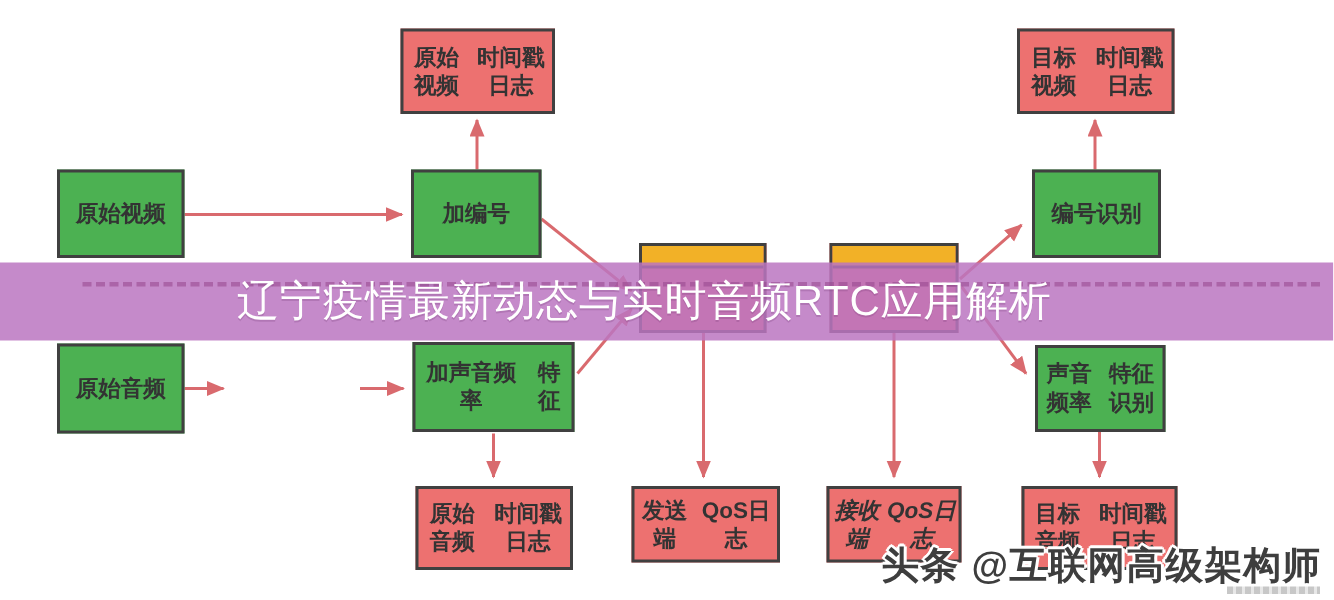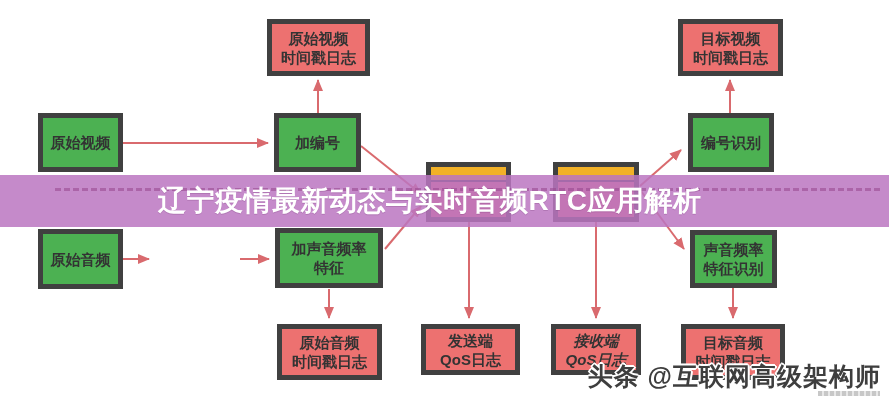--- a/index.html
+++ b/index.html
@@ -2,35 +2,35 @@
 <html><head>
 <meta charset="utf-8">
 <style>
   html,body{margin:0;padding:0;background:#fff;}
   #stage{position:relative;width:889px;height:400px;background:#ffffff;overflow:hidden;
          font-family:"Liberation Sans",sans-serif;}
   
   #edge-svg{position:absolute;left:0;top:0;z-index:1;pointer-events:none;}
   #edge-svg line{stroke:#d96a6e;stroke-width:2;}
   #nodes{position:absolute;left:0;top:0;width:100%;height:100%;z-index:1;}
-  .node{position:absolute;box-sizing:border-box;border:5px solid #404040;
-        display:flex;flex-direction:column;align-items:center;justify-content:center;
+  .node{position:absolute;box-sizing:border-box;border:2px solid #404040;
+        display:flex;flex-direction:row;align-items:center;justify-content:center;
         font-weight:bold;font-size:15px;color:#333;line-height:19px;text-align:center;}
   .node.green{background:#4cb152;}
   .node.pink{background:#ed7170;}
   .node.masked{background:#ed7170;}
   .node .strip{position:absolute;top:0;left:0;right:0;height:13px;background:#f2b127;
                border-bottom:2px solid #2b2b2b;}
   
   .banner{position:absolute;left:0;top:175px;width:889px;height:52px;
           background:rgba(187,118,193,0.85);z-index:2;}
   .banner-dash{position:absolute;left:55px;right:9px;top:13px;
                border-top:3px dashed rgba(150,70,140,0.55);}
   .banner-title{position:absolute;left:158px;top:50%;transform:translateY(-50%);
-                white-space:nowrap;font-size:28px;font-weight:700;color:#ffffff;
+                white-space:nowrap;font-size:28px;font-weight:400;color:#ffffff;
                 letter-spacing:0.5px;text-shadow:0 1px 0 rgba(120,60,120,0.25);}
   
   .watermark{position:absolute;right:8px;top:360px;z-index:3;white-space:nowrap;
              font-size:25px;font-weight:900;color:#3e3e3e;letter-spacing:1px;
              text-shadow:-2px 0 0 #fff,2px 0 0 #fff,0 -2px 0 #fff,0 2px 0 #fff,
                          -1px -1px 0 #fff,1px 1px 0 #fff,-1px 1px 0 #fff,1px -1px 0 #fff;}
   .micro-watermark{position:absolute;right:9px;top:391px;width:62px;height:5px;z-index:3;
              background:repeating-linear-gradient(90deg,#9a9a9a 0 4px,#d5d5d5 4px 6px);
              opacity:.55;}
 </style>

